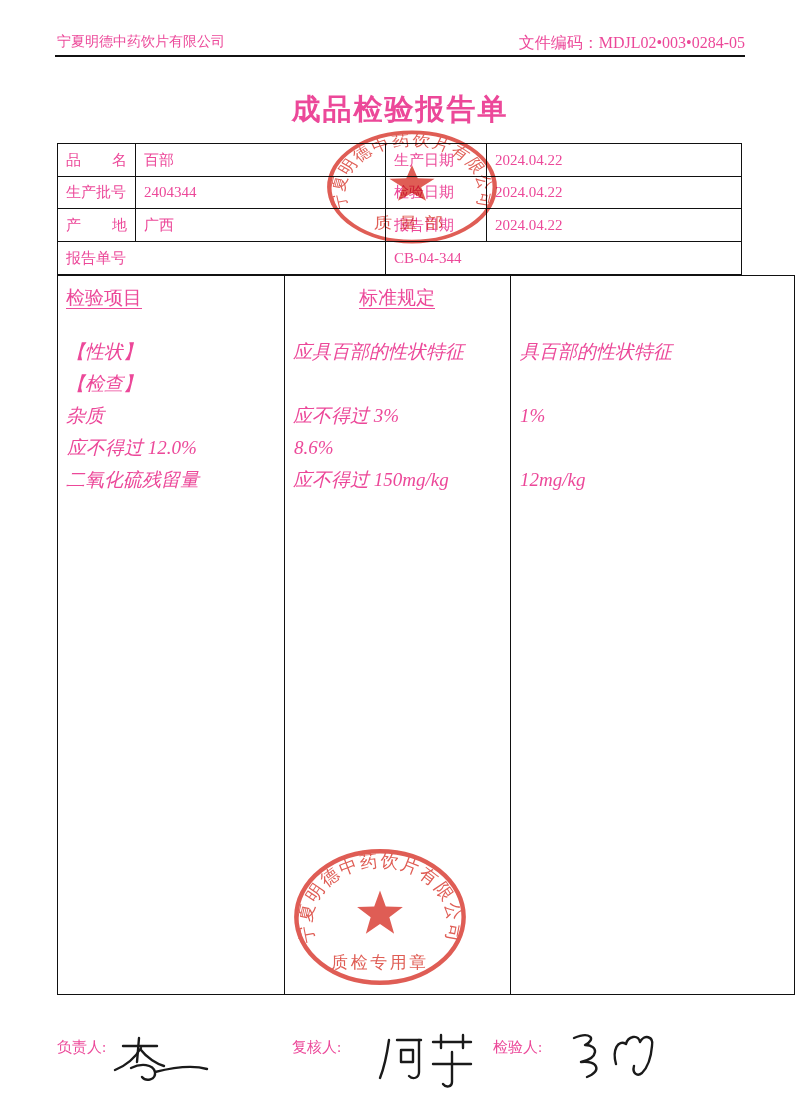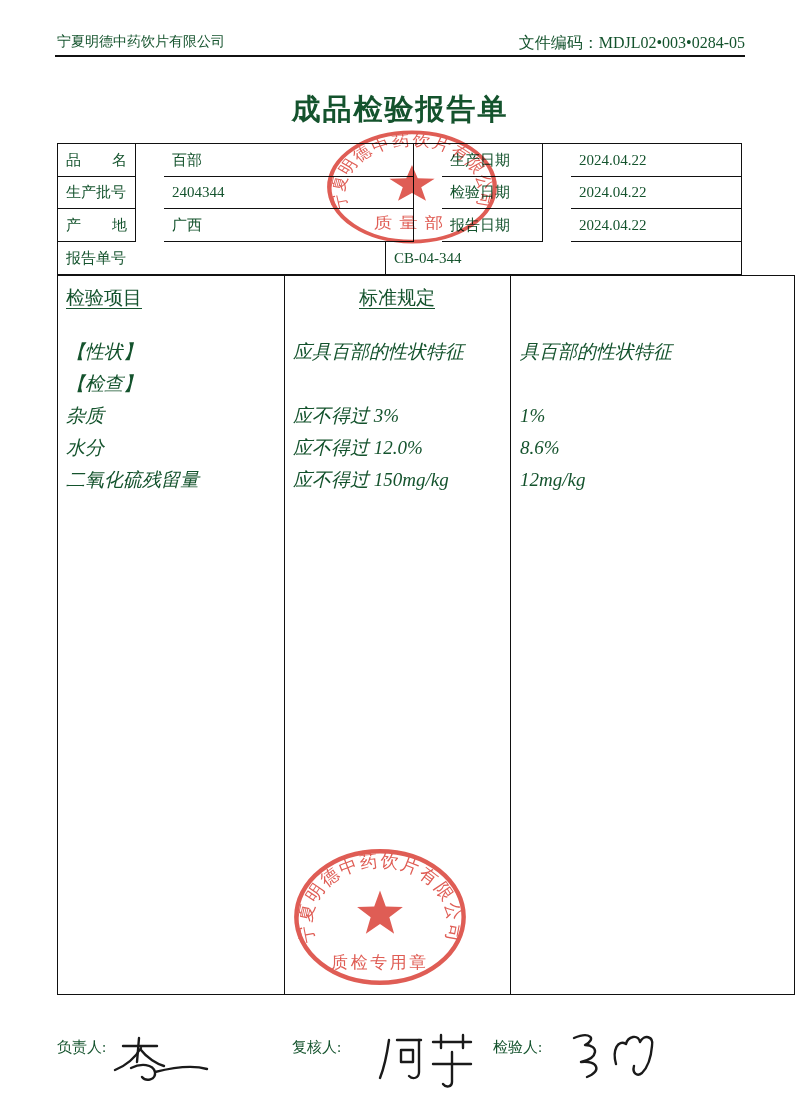--- a/index.html
+++ b/index.html
@@ -1,33 +1,33 @@
 <!DOCTYPE html>
 <html><head>
 <meta charset="utf-8">
 <style>
   html,body { margin:0; padding:0; background:#e8e8e8; }
   .page {
     position:relative; width:800px; height:1095px; margin:0 auto;
     background:#ffffff; overflow:hidden;
     font-family:"Liberation Serif","DejaVu Serif",serif;
-    color:#14532d;
+    color:#ec4899;
   }
   
   .company   { position:absolute; left:57px;  top:33px; font-size:14px; }
   .doccode   { position:absolute; right:55px; top:33px; font-size:16px; }
   .head-rule { position:absolute; left:55px;  top:55px; width:690px; height:2px; background:#111; }
   
   .title { position:absolute; left:0; right:0; top:90px; text-align:center;
            font-size:29px; font-weight:bold; letter-spacing:2px; }
   
   .info { position:absolute; left:57px; top:143px; width:685px; height:132px;
           border:1px solid #111; box-sizing:border-box; display:grid;
           grid-template-rows:repeat(4,1fr); font-size:15px; }
-  .info-row  { display:grid; grid-template-columns:78px 250px 101px 1fr;gap:28px; }
+  .info-row  { display:grid; grid-template-columns:78px 250px 101px 1fr; }
   .info-row4 { display:grid; grid-template-columns:328px 1fr; }
   .cell { border-right:1px solid #111; border-bottom:1px solid #111;
           padding:0 8px; display:flex; align-items:center; overflow:hidden; }
   .cell.last   { border-right:none; }
   .row4 .cell  { border-bottom:none; }
   .jlabel { display:block; text-align:justify; text-align-last:justify;
             width:100%; line-height:32px; }
   
   .insp { position:absolute; left:57px; top:275px; width:738px; height:720px;
           border:1px solid #111; box-sizing:border-box; font-size:19px; }
@@ -122,21 +122,20 @@
         <div class="c-item">【检查】</div>
         <div class="c-standard"></div>
         <div class="c-result"></div>
       </div>
       <div class="insp-row">
         <div class="c-item">杂质</div>
         <div class="c-standard">应不得过 3%</div>
         <div class="c-result">1%</div>
       </div>
       <div class="insp-row">
-        <div class="c-item">水分</div>
         <div class="c-standard">应不得过 12.0%</div>
         <div class="c-result">8.6%</div>
       </div>
       <div class="insp-row">
         <div class="c-item">二氧化硫残留量</div>
         <div class="c-standard">应不得过 150mg/kg</div>
         <div class="c-result">12mg/kg</div>
       </div>
     </div>
   </div>

